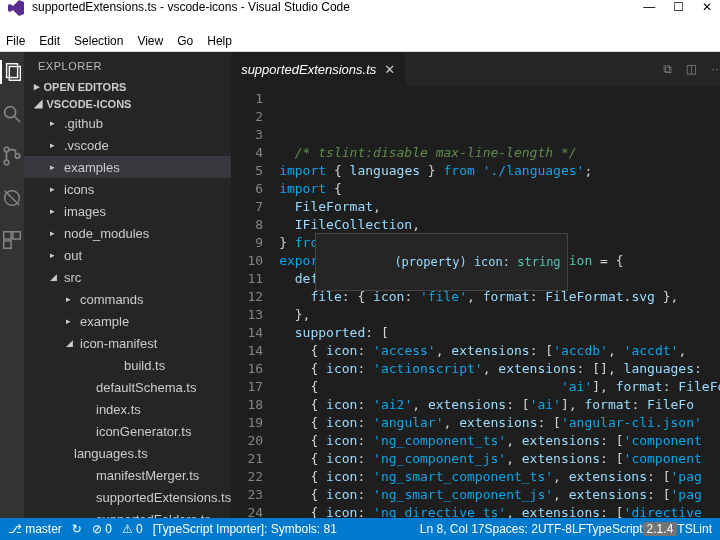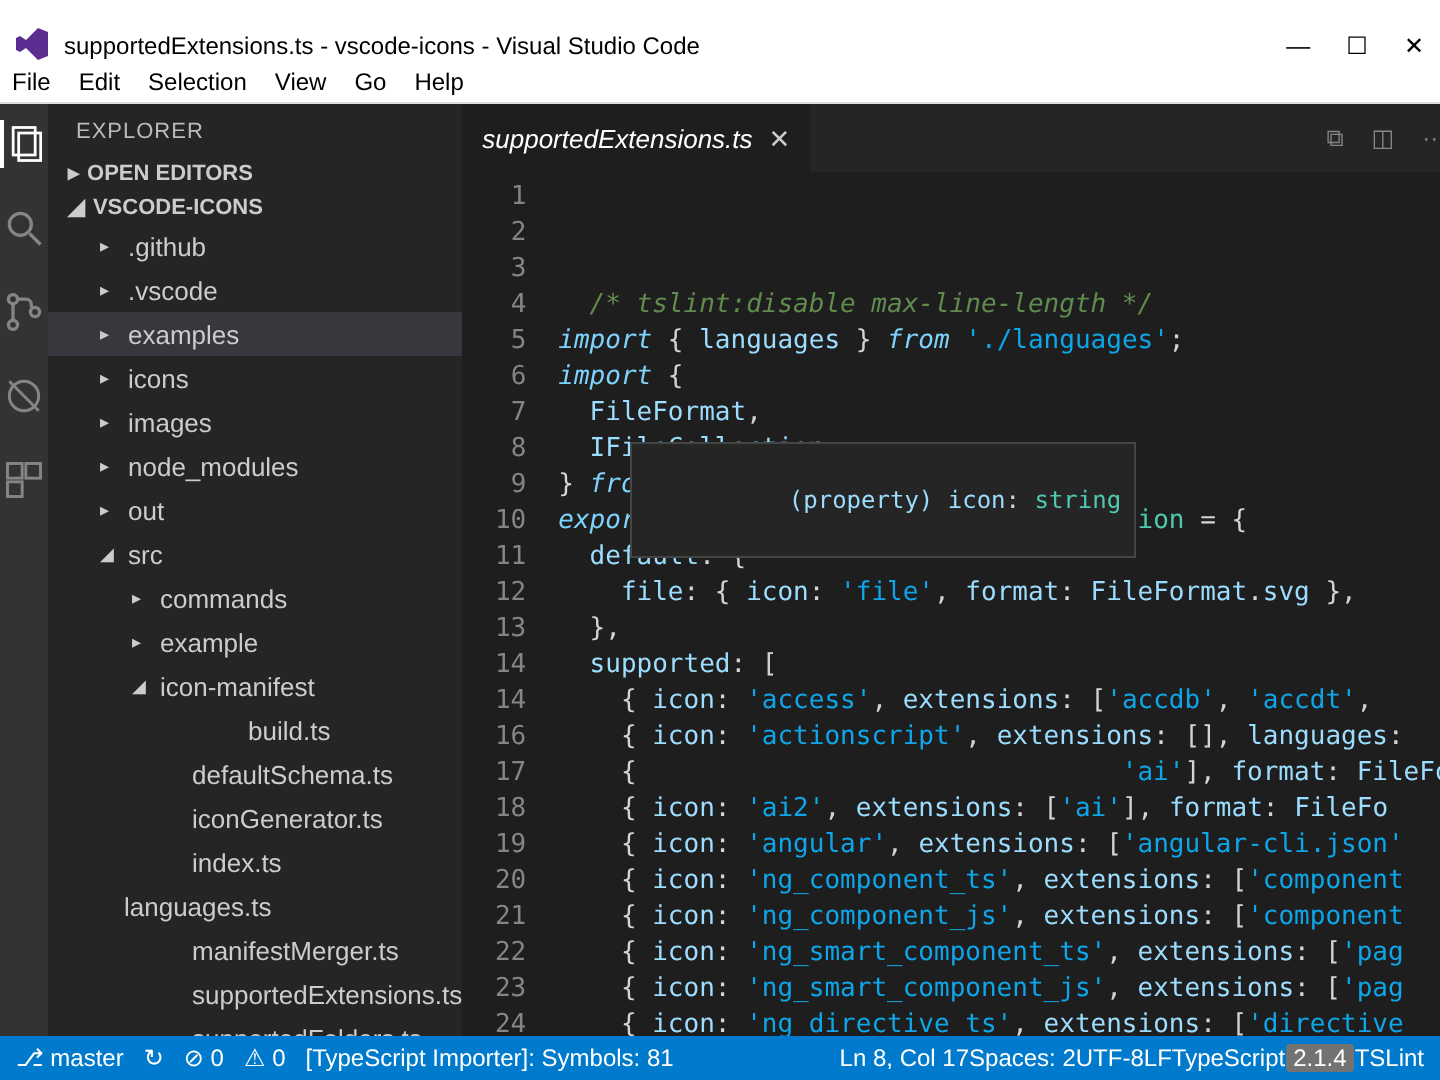--- a/index.html
+++ b/index.html
@@ -1,17 +1,17 @@
 <!DOCTYPE html>
 <html><head>
 <meta charset="utf-8">
 <style>
 * { margin: 0; padding: 0; box-sizing: border-box; }
 body { font-family: "Segoe UI", Arial, sans-serif; font-size: 12px; background: #1e1e1e; color: #cccccc; width: 720px; height: 540px; overflow: hidden; }
-.titlebar { height: 30px; background: #fff; color: #000; display: flex; align-items: flex-end; padding: 0 8px; }
+.titlebar { height: 30px; background: #fff; color: #000; display: flex; align-items: flex-start; padding: 0 8px; }
 .titlebar .vs-logo { width: 16px; height: 16px; margin-right: 8px; }
 .titlebar .title { font-size: 12px; flex: 1; }
 .titlebar .win-controls { display: flex; gap: 18px; font-size: 12px; }
 .menubar { height: 22px; background: #fff; color: #000; display: flex; align-items: center; padding: 0 6px; gap: 14px; font-size: 12px; border-bottom: 1px solid #ddd; }
 .main { display: flex; height: 466px; }
 .activitybar { width: 48px; background: #333333; display: flex; flex-direction: column; align-items: center; padding-top: 8px; gap: 18px; }
 .activitybar .ab-icon { width: 24px; height: 24px; color: #858585; display:flex; align-items:center; justify-content:center; }
 .activitybar .ab-icon.active { color: #fff; border-left: 2px solid #fff; padding-left: 0; }
 .sidebar { width: 252px; background: #252526; display: flex; flex-direction: column; }
 .sidebar .sb-title { padding: 8px 14px 6px; font-size: 11px; letter-spacing: 0.5px; color: #bbbbbb; }
@@ -22,28 +22,28 @@
 .tree-item .chev { width: 10px; display:inline-block; font-size: 9px; color:#ccc; margin-right:4px; }
 .editor { flex: 1; background: #1e1e1e; display: flex; flex-direction: column; }
 .tabs { height: 34px; background: #252526; display: flex; align-items: stretch; }
 .tab { display: flex; align-items:center; padding: 0 10px; background: #1e1e1e; color: #fff; font-style: italic; font-size: 13px; gap: 8px; }
 .tab .tab-close { font-style: normal; color: #ccc; }
 .tab-actions { margin-left: auto; display:flex; align-items:center; gap: 14px; padding-right: 10px; color:#858585; }
 .code-area { flex:1; display:flex; font-family: Consolas, monospace; font-size: 13px; line-height: 18px; overflow:hidden; }
 .gutter { width: 42px; text-align: right; color: #858585; padding: 4px 10px 0 0; }
 .code { flex:1; padding: 4px 0 0 6px; white-space: pre; color: #d4d4d4; position: relative; }
 .c-comment { color: #608b4e; font-style: italic; }
-.c-keyword { color: #7dd3fc; font-style: italic; }
+.c-keyword { color: #0ea5e9; }
 .c-var { color: #9cdcfe; }
 .c-string { color: #0ea5e9; }
 .c-type { color: #4ec9b0; }
 .c-prop { color: #9cdcfe; }
 .c-const { color: #569cd6; }
 .sel-hl { background: #264f78; }
-.hover-box { position: absolute; left: 42px; top: 135px; background: #252526; border: 1px solid #454545; padding: 1px 6px; color: #d4d4d4; font-size: 12px; }
+.hover-box { position: absolute; left: 42px; top: 147px; background: #252526; border: 1px solid #454545; padding: 1px 6px; color: #d4d4d4; font-size: 12px; }
 .hover-box .kw { color: #9cdcfe; }
 .hover-box .ty { color: #4ec9b0; }
 .statusbar { height: 22px; background: #007acc; color: #fff; display:flex; align-items:center; font-size: 12px; padding: 0 8px; gap: 10px; }
 .statusbar .sb-right { margin-left: auto; display:flex; gap: 0; }
 .ind-box { background:#737373; padding: 0 4px; border-radius:2px; }
 </style>
 </head>
 <body>
 
 <div class="titlebar">
@@ -162,27 +162,27 @@
         <div class="tree-item" style="padding-left: 86px;">
           <span class="chev"></span>
           <span>build.ts</span>
         </div>
         <div class="tree-item" style="padding-left: 58px;">
           <span class="chev"></span>
           <span>defaultSchema.ts</span>
         </div>
         <div class="tree-item" style="padding-left: 58px;">
           <span class="chev"></span>
+          <span>index.ts</span>
+        </div>
+        <div class="tree-item" style="padding-left: 58px;">
+          <span class="chev"></span>
           <span>iconGenerator.ts</span>
         </div>
-        <div class="tree-item" style="padding-left: 58px;">
-          <span class="chev"></span>
-          <span>index.ts</span>
-        </div>
-        <div class="tree-item" style="padding-left: 24px;">
+        <div class="tree-item" style="padding-left: 36px;">
           <span class="chev"></span>
           <span>languages.ts</span>
         </div>
         <div class="tree-item" style="padding-left: 58px;">
           <span class="chev"></span>
           <span>manifestMerger.ts</span>
         </div>
         <div class="tree-item" style="padding-left: 58px;">
           <span class="chev"></span>
           <span>supportedExtensions.ts</span>

